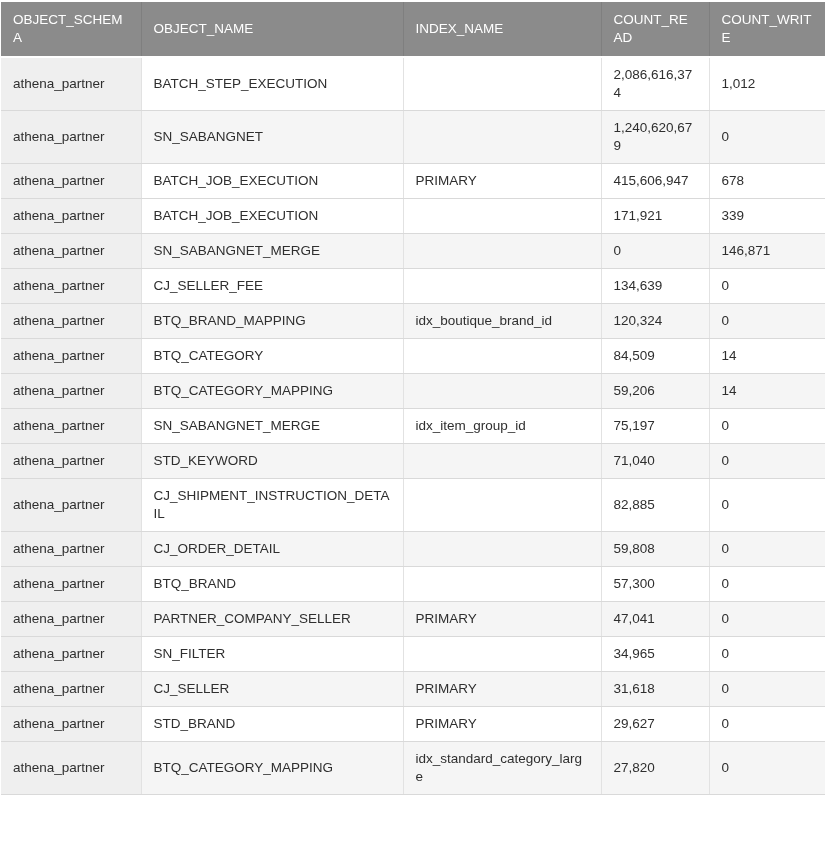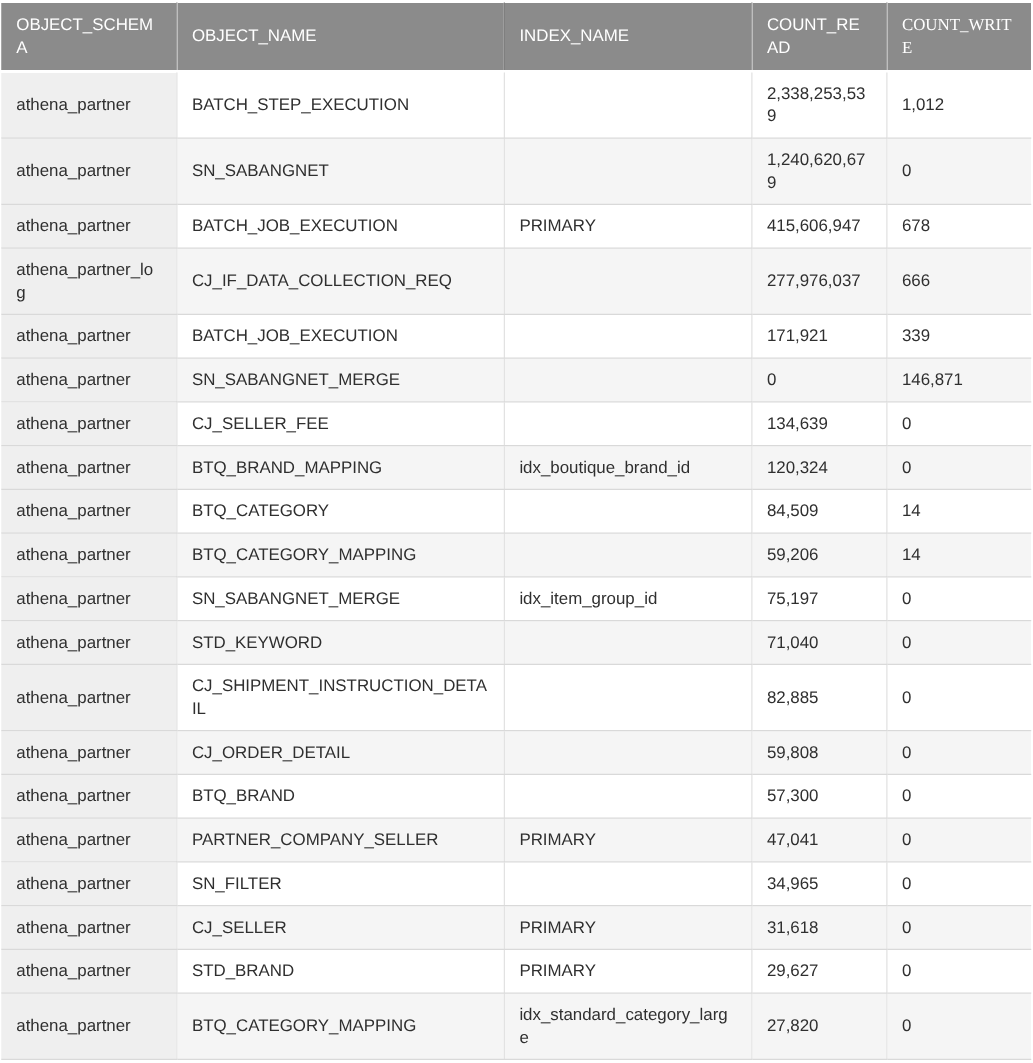--- a/index.html
+++ b/index.html
@@ -44,21 +44,21 @@
     font-weight: 400;
     text-align: left;
     vertical-align: middle;
     padding: 9px 12px;
     line-height: 18px;
     border-right: 1px solid var(--header-divider);
     border-bottom: 2px solid #ffffff;
     word-break: break-all;
     overflow: hidden;
   }
-  th:last-child { border-right: none; font-family: Liberation Serif, serif; }
+  th:last-child { border-right: none; }
   td {
     background: var(--row-bg);
     text-align: left;
     vertical-align: middle;
     padding: 8px 12px;
     line-height: 18px;
     border-bottom: 1px solid var(--row-border);
     border-right: 1px solid var(--col-border);
     word-break: break-all;
     overflow: hidden;
@@ -86,43 +86,36 @@
           <th>INDEX_NAME</th>
           <th>COUNT_READ</th>
           <th>COUNT_WRITE</th>
         </tr>
     </thead>
     <tbody>
         <tr>
           <td class="schema">athena_partner</td>
           <td>BATCH_STEP_EXECUTION</td>
           <td></td>
-          <td>2,338,253,539</td>
+          <td>2,086,616,374</td>
           <td>1,012</td>
         </tr>
         <tr class="stripe">
           <td class="schema">athena_partner</td>
           <td>SN_SABANGNET</td>
           <td></td>
           <td>1,240,620,679</td>
           <td>0</td>
         </tr>
         <tr>
           <td class="schema">athena_partner</td>
           <td>BATCH_JOB_EXECUTION</td>
           <td>PRIMARY</td>
           <td>415,606,947</td>
           <td>678</td>
-        </tr>
-        <tr class="stripe">
-          <td class="schema">athena_partner_log</td>
-          <td>CJ_IF_DATA_COLLECTION_REQ</td>
-          <td></td>
-          <td>277,976,037</td>
-          <td>666</td>
         </tr>
         <tr>
           <td class="schema">athena_partner</td>
           <td>BATCH_JOB_EXECUTION</td>
           <td></td>
           <td>171,921</td>
           <td>339</td>
         </tr>
         <tr class="stripe">
           <td class="schema">athena_partner</td>

